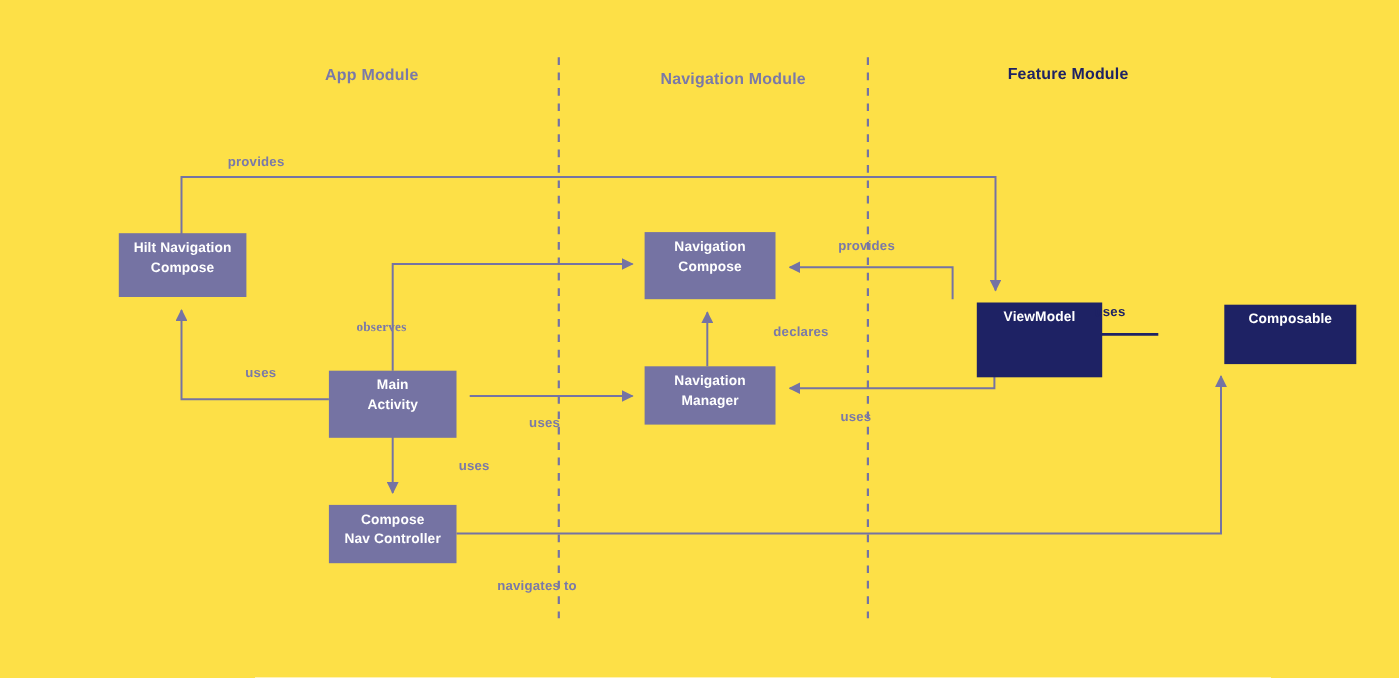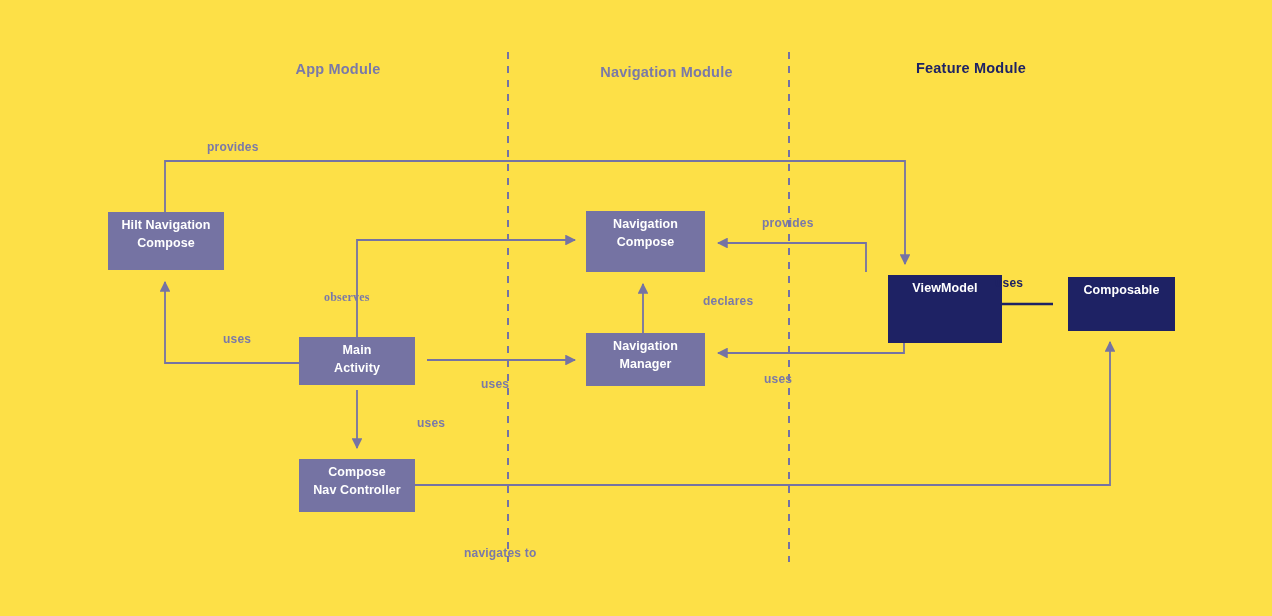--- a/index.html
+++ b/index.html
@@ -113,21 +113,21 @@
   <div class="module-title light" style="left:646px; top:64px;padding-left:41px;">Navigation Module</div>
   <div class="module-title dark" style="left:971px; top:60px;">Feature Module</div>
 
   <div class="node purple" style="left:108px; top:212px; width:116px; height:58px;">
     <div>
       <span>Hilt Navigation</span>
       <span>Compose</span>
     </div>
   </div>
 
-  <div class="node purple" style="left:299px; top:337px; width:116px; height:48px;">
+  <div class="node purple" style="left:299px; top:337px; width:116px; height:61px;">
     <div>
       <span>Main</span>
       <span>Activity</span>
     </div>
   </div>
 
   <div class="node purple" style="left:299px; top:459px; width:116px; height:53px;">
     <div>
       <span>Compose</span>
       <span>Nav Controller</span>
@@ -147,30 +147,30 @@
       <span>Manager</span>
     </div>
   </div>
 
   <div class="node navy" style="left:844px; top:275px; width:114px; height:68px;margin-left:44px;">
     <div>
       <span>ViewModel</span>
     </div>
   </div>
 
-  <div class="node navy" style="left:1068px; top:277px; width:107px; height:54px;">
+  <div class="node navy" style="left:1113px; top:277px; width:120px; height:54px;">
     <div>
       <span>Composable</span>
     </div>
   </div>
 
   <div class="edge-label light" style="left:163px; top:140px;">provides</div>
   <div class="edge-label light" style="left:179px; top:332px;">uses</div>
   <div class="edge-label light" style="left:280px; top:290px;font-family:Liberation Serif, serif;">observes</div>
   <div class="edge-label light" style="left:437px; top:377px;">uses</div>
   <div class="edge-label light" style="left:373px; top:416px;">uses</div>
   <div class="edge-label light" style="left:659px; top:294px;">declares</div>
   <div class="edge-label light" style="left:718px; top:216px;">provides</div>
   <div class="edge-label light" style="left:720px; top:372px;">uses</div>
   <div class="edge-label dark" style="left:995px; top:276px;">uses</div>
-  <div class="edge-label light" style="left:408px; top:546px;margin-left:12px;">navigates to</div>
+  <div class="edge-label light" style="left:408px; top:525px;">navigates to</div>
 
 </div>
 
 </body></html>

